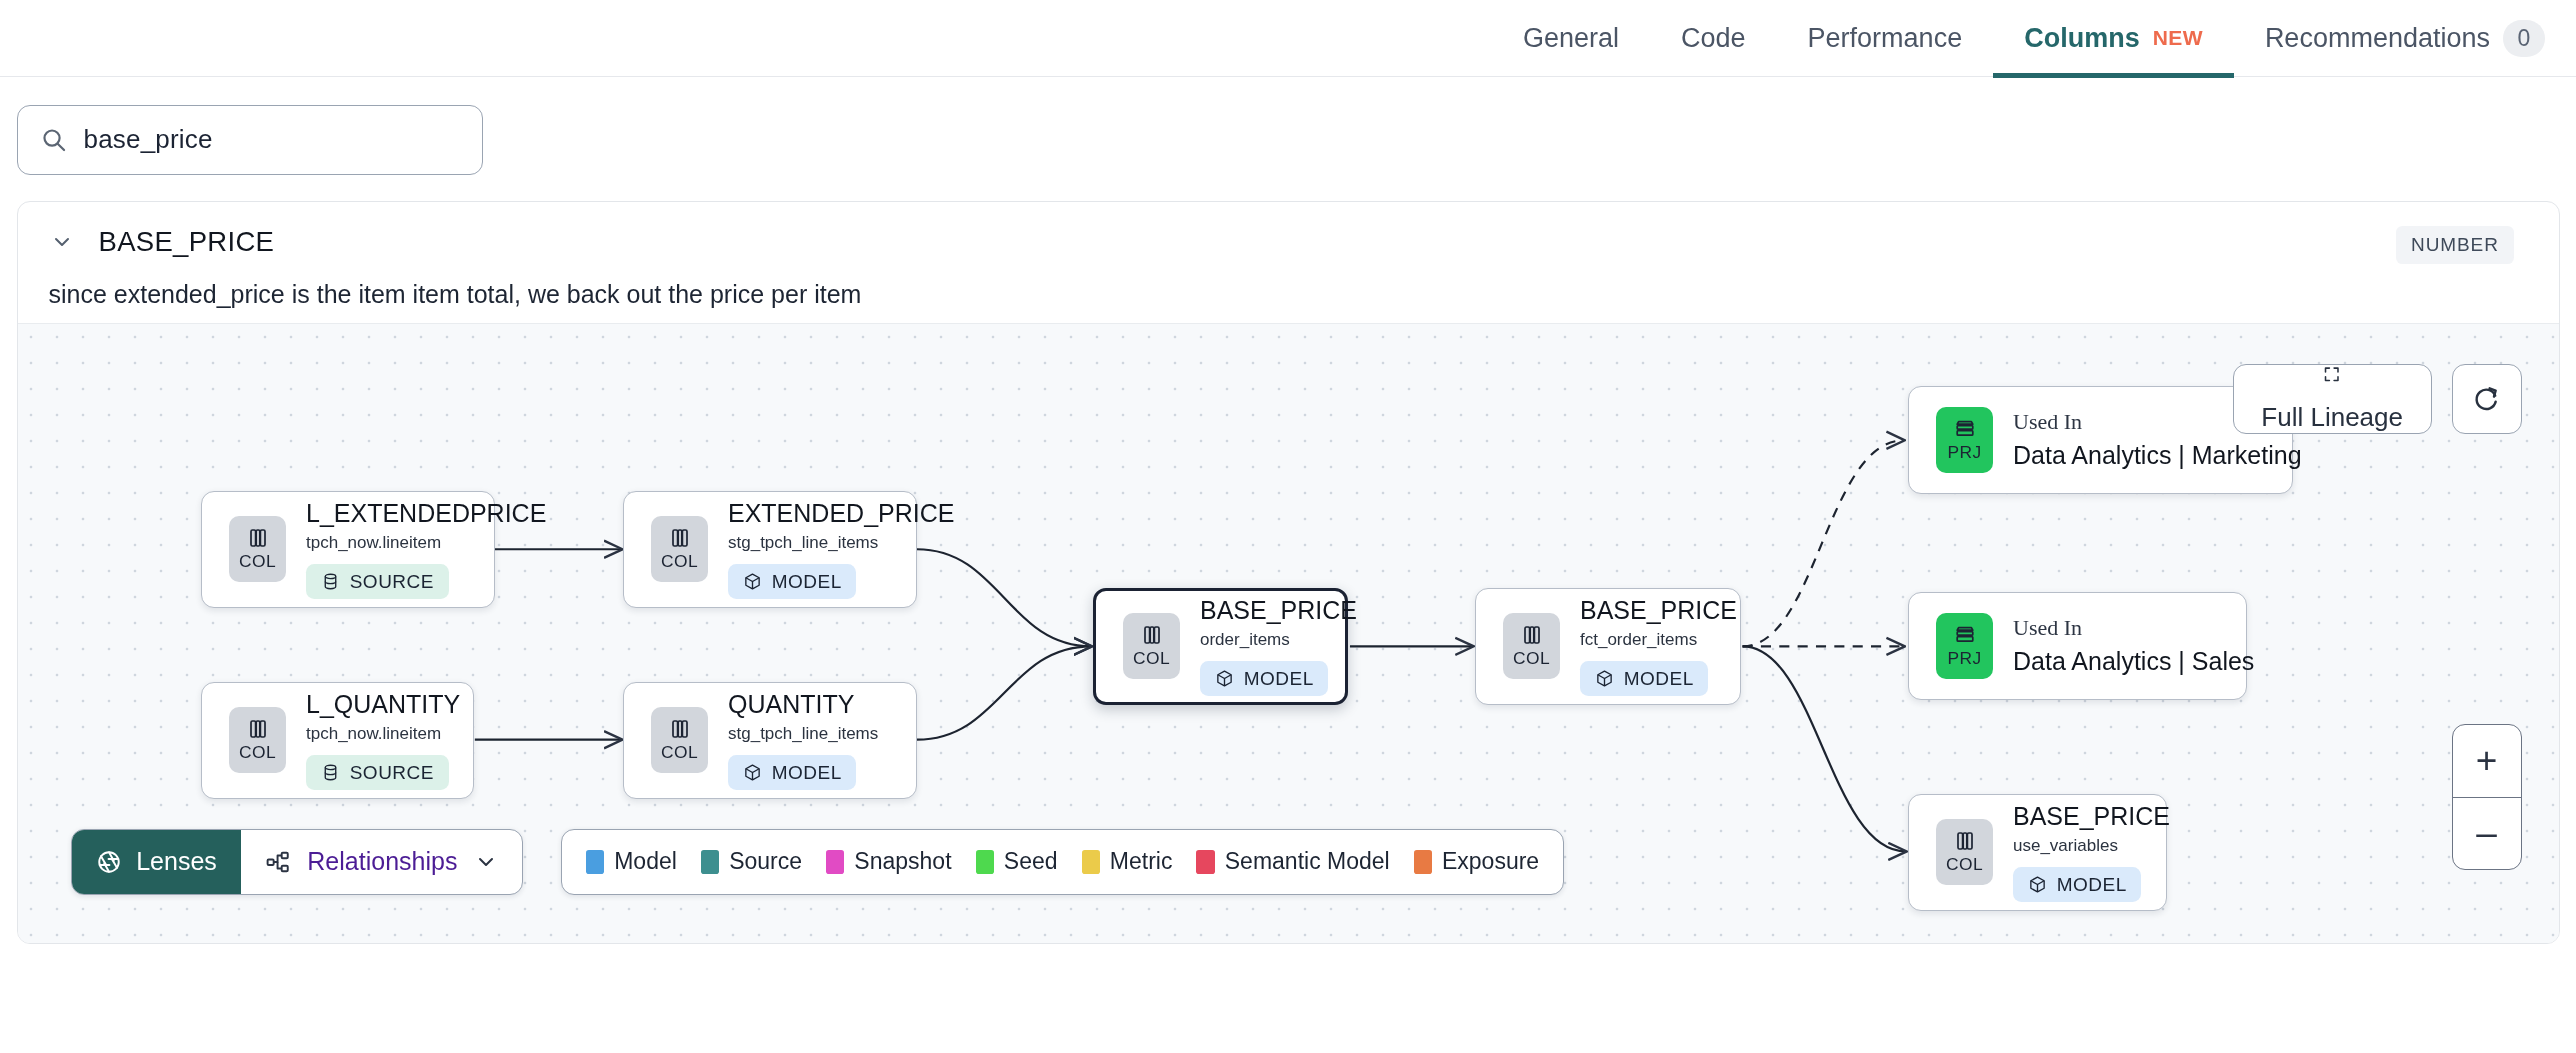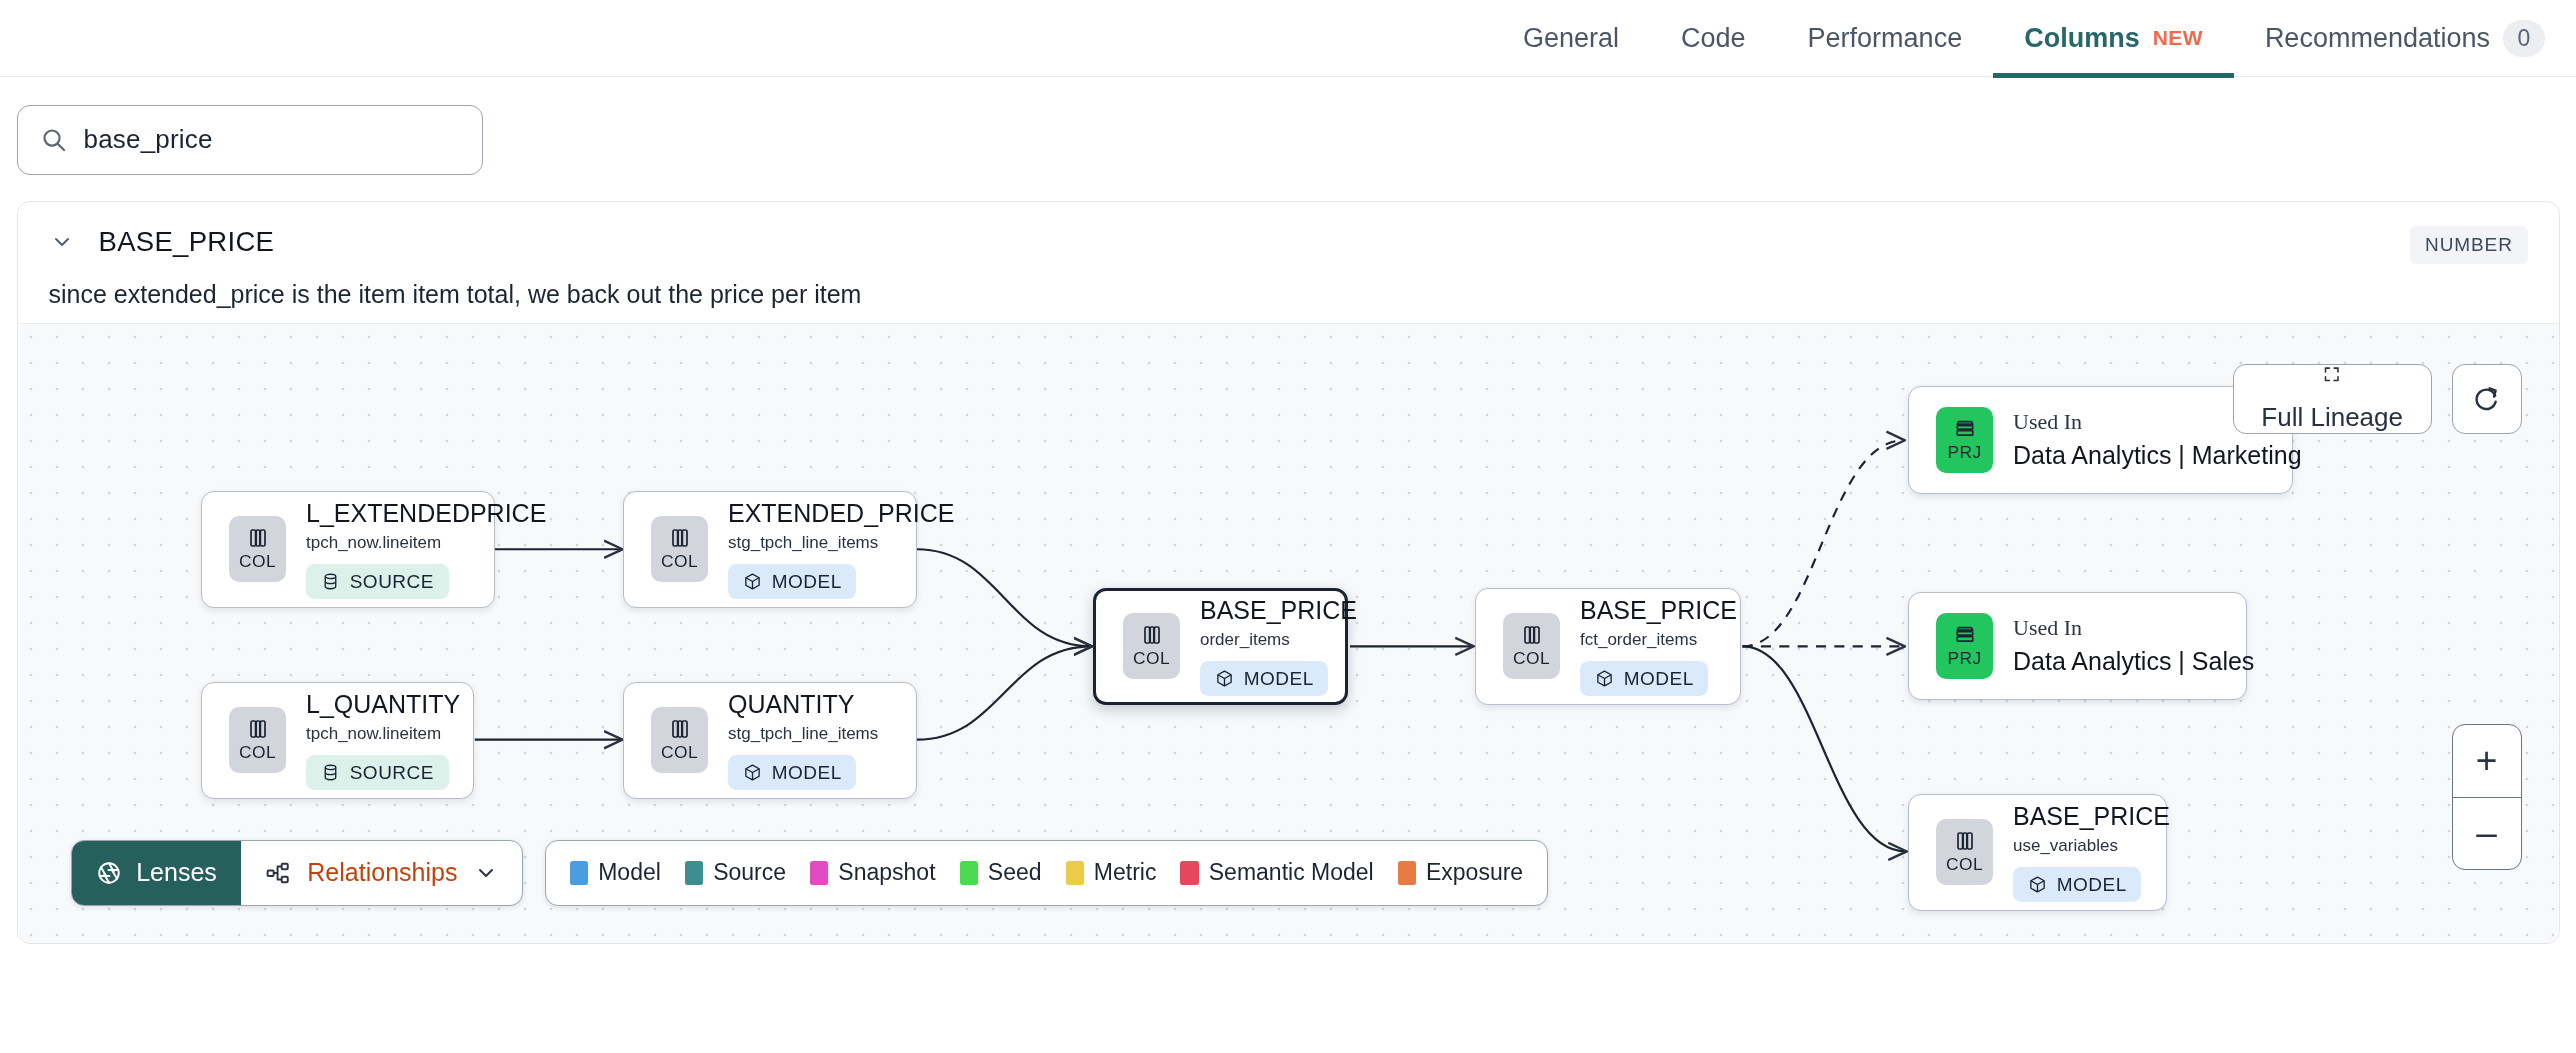--- a/index.html
+++ b/index.html
@@ -100,21 +100,21 @@
     display: flex; align-items: center; justify-content: center;
     cursor: pointer;
   }
   .col-title {
     font-size: 27.5px;
     color: #11161f;
     letter-spacing: 0.3px;
   }
   .type-badge {
     position: absolute;
-    right: 31px; top: 24px;
+    right: 45px; top: 24px;
     background: #f2f4f7;
     color: #3f4a5a;
     font-size: 19px;
     letter-spacing: 0.9px;
     padding: 8.3px 14.7px;
     border-radius: 6.4px;
   }
   .col-desc {
     margin-top: 22px;
     font-size: 25px;
@@ -229,22 +229,22 @@
     display: flex; align-items: center; justify-content: center;
     cursor: pointer;
     font-size: 37px;
     color: #2b3342;
   }
   .zoomctl > div + div { border-top: 1.8px solid #6b7484; }
 
   
   .bottombar {
     position: absolute;
-    left: 53px; bottom: 37px;
-    display: flex; gap: 22px; align-items: flex-end;
+    left: 53px; bottom: 48px;
+    display: flex; gap: 38px; align-items: flex-end;
     z-index: 7;
   }
   .seg {
     display: flex;
     height: 66px;
     border: 1.8px solid #9aa4b2;
     border-radius: 13px;
     overflow: hidden;
     background: #fff;
     box-shadow: 0 1.8px 5.5px rgba(25,35,55,.10);
@@ -254,21 +254,21 @@
     color: #fff;
     display: flex; align-items: center; gap: 14.7px;
     padding: 0 24px;
     font-size: 25px;
     cursor: pointer;
   }
   .seg-rel {
     display: flex; align-items: center; gap: 16.5px;
     padding: 0 24px;
     font-size: 25px;
-    color: #c2410c;
+    color: #4c1d95;
     cursor: pointer;
   }
   .legend {
     height: 66px;
     background: #fff;
     border: 1.8px solid #9aa4b2;
     border-radius: 13px;
     display: flex; align-items: center; gap: 24px;
     padding: 0 24px;
     box-shadow: 0 1.8px 5.5px rgba(25,35,55,.10);

